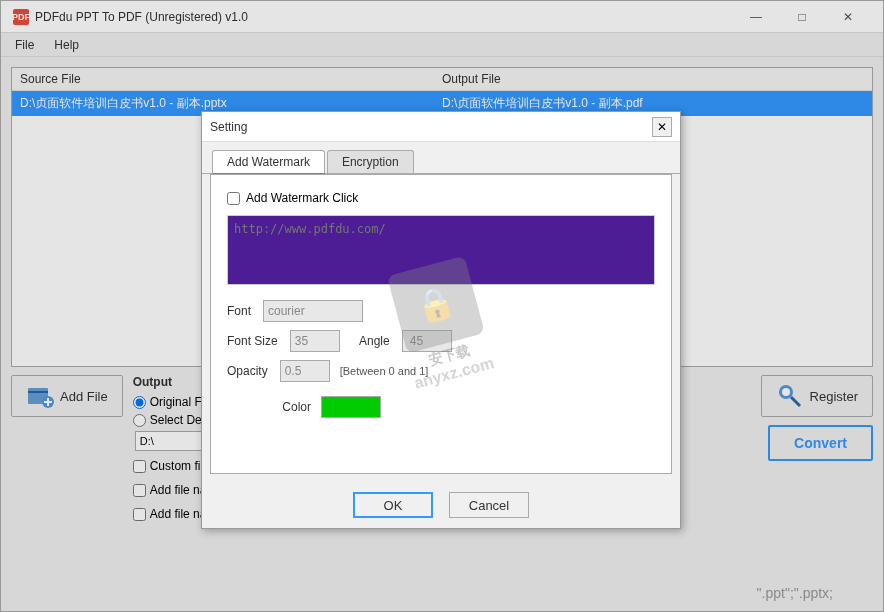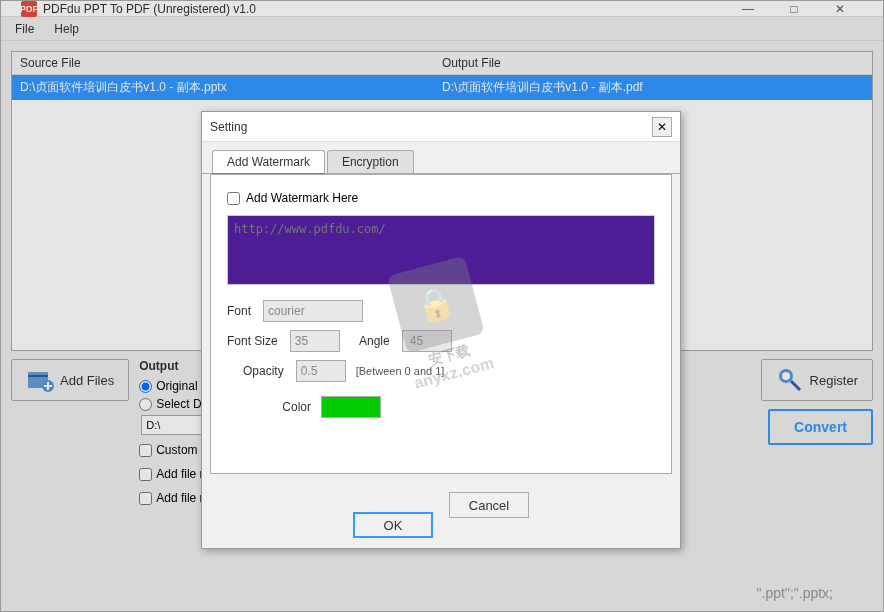--- a/index.html
+++ b/index.html
@@ -20,25 +20,25 @@
       background: #f0f0f0;
       border: 1px solid #999;
       display: flex;
       flex-direction: column;
       position: relative;
     }
 
     
     .title-bar {
       background: #fff;
-      height: 16px;
+      height: 32px;
       display: flex;
       align-items: center;
       justify-content: space-between;
-      padding: 0 20px;
+      padding: 0 12px;
       border-bottom: 1px solid #ddd;
       user-select: none;
       gap: 35px;
     }
     .title-bar-left {
       display: flex;
       align-items: center;
       gap: 6px;
     }
     .title-icon {
@@ -418,21 +418,20 @@
       padding: 10px;
     }
     .dialog-ok-btn {
       width: 80px;
       height: 26px;
       background: #f0f0f0;
       border: 2px solid #3399ff;
       cursor: pointer;
       font-size: 13px;
       color: #333;
-      margin-top: 20px;
     }
     .dialog-cancel-btn {
       width: 80px;
       height: 26px;
       background: #f0f0f0;
       border: 1px solid #aaa;
       cursor: pointer;
       font-size: 13px;
       color: #333;
     }
@@ -521,21 +520,21 @@
     <div class="bottom-controls">
 
       <button class="add-files-btn">
         <svg class="add-files-icon" viewBox="0 0 28 28" width="28" height="28">
           <rect x="2" y="6" width="20" height="16" rx="1" fill="#4488cc" opacity="0.8"></rect>
           <rect x="2" y="9" width="20" height="2" fill="#2266aa"></rect>
           <circle cx="22" cy="20" r="6" fill="#5599dd"></circle>
           <line x1="22" y1="16" x2="22" y2="24" stroke="white" stroke-width="2"></line>
           <line x1="18" y1="20" x2="26" y2="20" stroke="white" stroke-width="2"></line>
         </svg>
-        <span>Add Files</span>
+        <span>Add File</span>
       </button>
 
       <div class="output-section">
         <span class="output-label">Output</span>
         <div class="radio-row">
           <input type="radio" name="outputFolder" checked="" style="">
           <span>Original Folder</span>
         </div>
         <div class="radio-row">
           <input type="radio" name="outputFolder" style="">
@@ -591,39 +590,39 @@
       <div class="dialog-tabs">
         <div class="dialog-tab active">Add Watermark</div>
         <div class="dialog-tab">Encryption</div>
       </div>
 
       <div class="dialog-content" style="position:relative;">
 
         
         <div class="watermark-checkbox-row">
           <input type="checkbox" style="">
-          <span>Add Watermark Here</span>
+          <span>Add Watermark Click</span>
         </div>
 
         
         <textarea class="watermark-textarea" placeholder="http://www.pdfdu.com/" style=""></textarea>
 
         
         <div style="display:flex; flex-direction:column; gap:8px;">
           <div style="display:flex; align-items:center; gap:6px;">
             <span class="settings-label">Font</span>
             <input class="settings-input" type="text" style="width: 100px;" value="courier">
           </div>
           <div style="display:flex; align-items:center; gap:6px;">
             <span class="settings-label">Font Size</span>
             <input class="settings-input" type="text" style="width: 50px;" value="35">
             <span class="settings-label" style="width:50px;">Angle</span>
             <input class="settings-input" type="text" style="width: 50px; padding-left: 7px;" value="45">
           </div>
-          <div style="display:flex; align-items:center; gap:6px;margin-left:16px;">
+          <div style="display:flex; align-items:center; gap:6px;">
             <span class="settings-label">Opacity</span>
             <input class="settings-input" type="text" style="width: 50px;" value="0.5">
             <span class="between-hint">[Between 0 and 1]</span>
           </div>
           <div class="color-row">
             <span class="color-label">Color</span>
             <div class="color-swatch" style="background: rgb(0, 204, 0);"></div>
           </div>
         </div>
 

